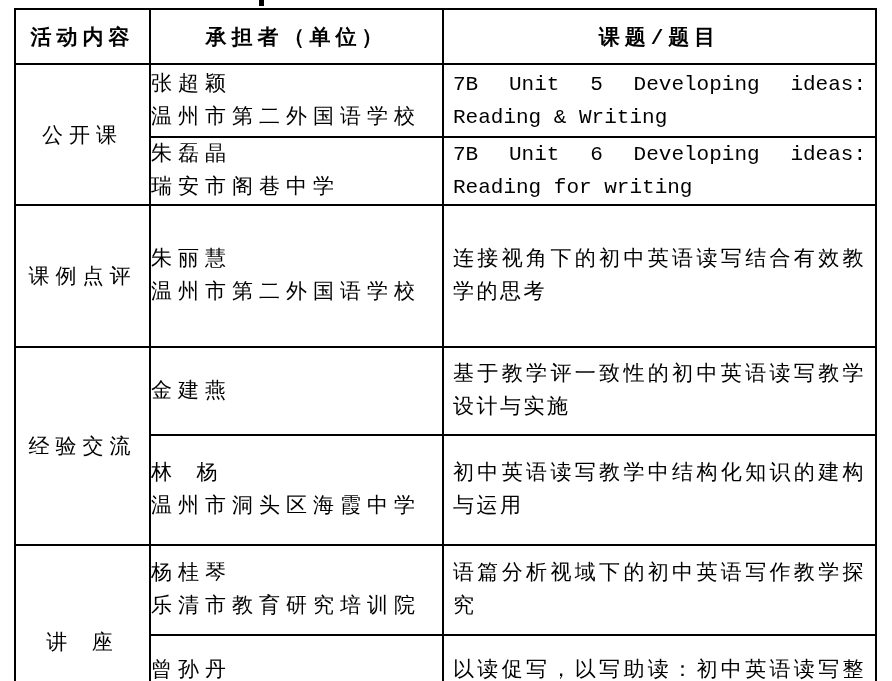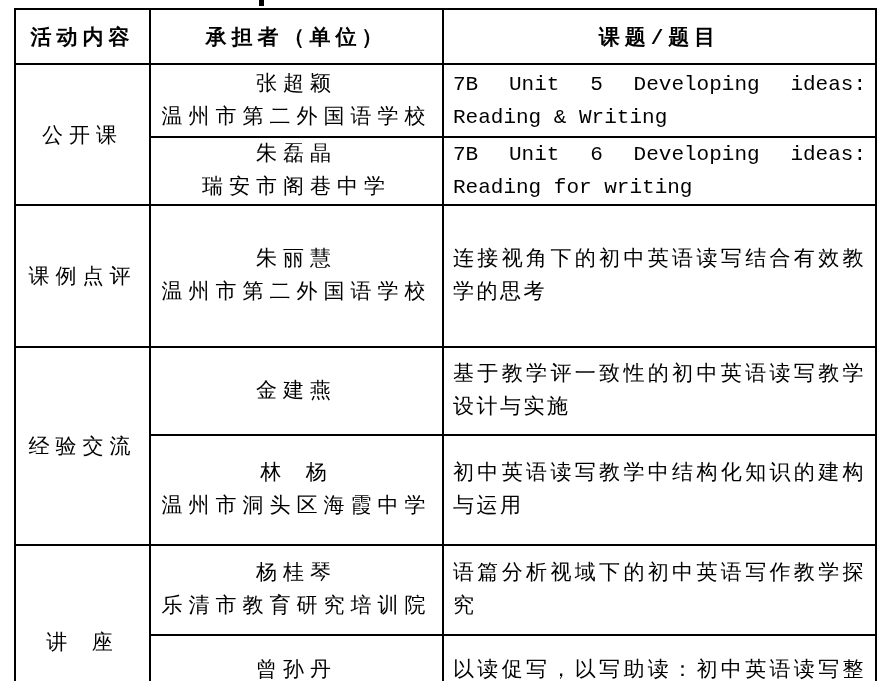--- a/index.html
+++ b/index.html
@@ -58,21 +58,20 @@
     font-weight: bold;
     text-align: center;
     letter-spacing: 5px;
   }
   td.act {
     text-align: center;
     letter-spacing: 6px;
     border-radius: 16px;
   }
   td.pres {
-    text-align: center;
     letter-spacing: 6px;
     line-height: 33px;
   }
   td.topic {
     text-align: justify;
     text-justify: inter-ideograph;
     letter-spacing: 2.5px;
     line-height: 33px;
     padding: 0 9px;
   }

